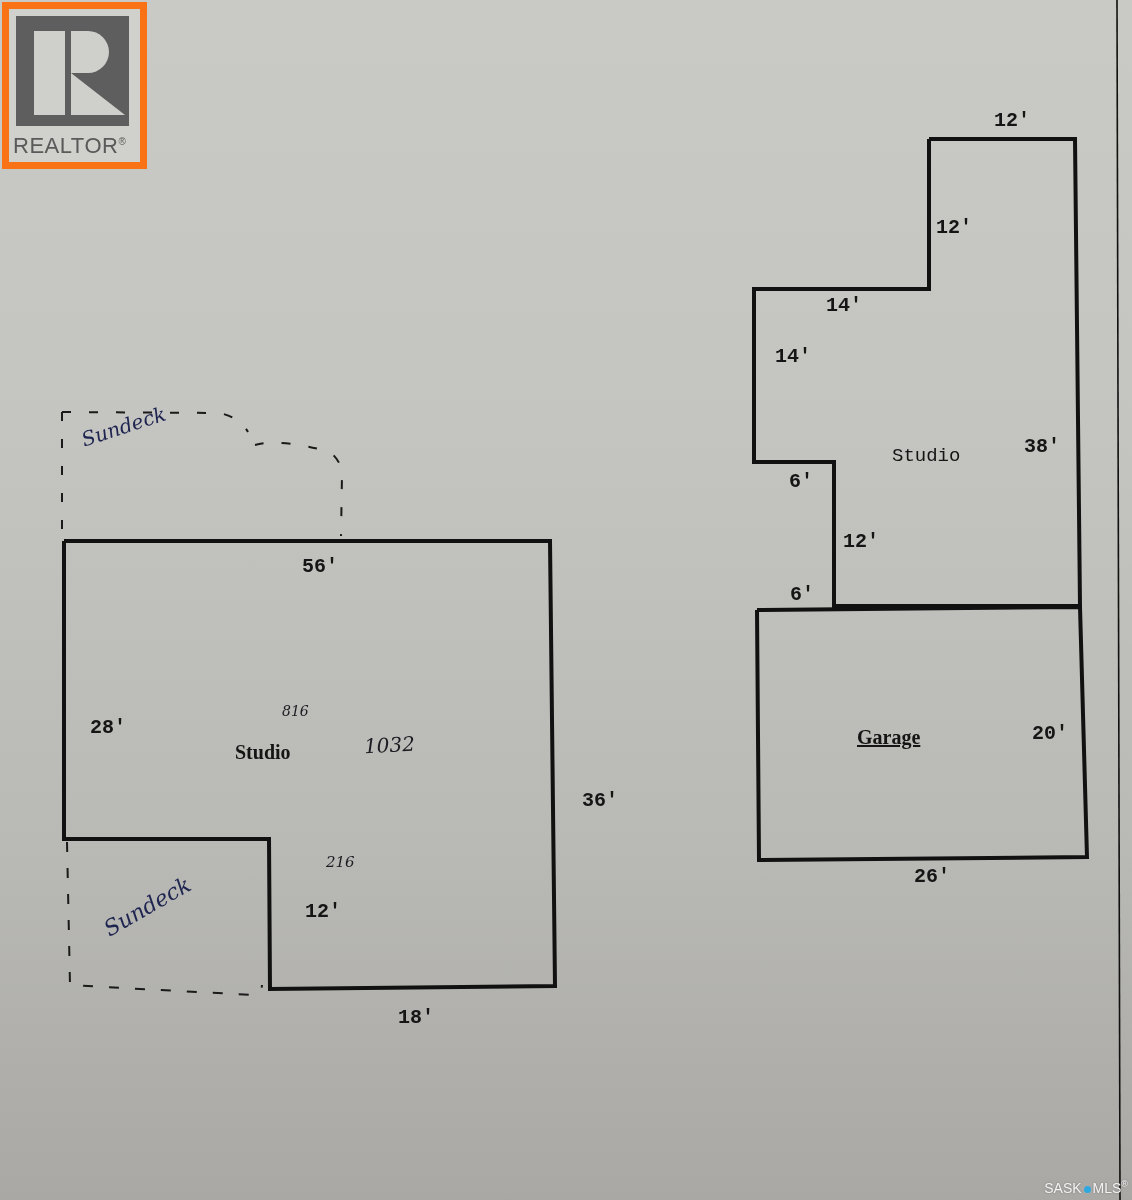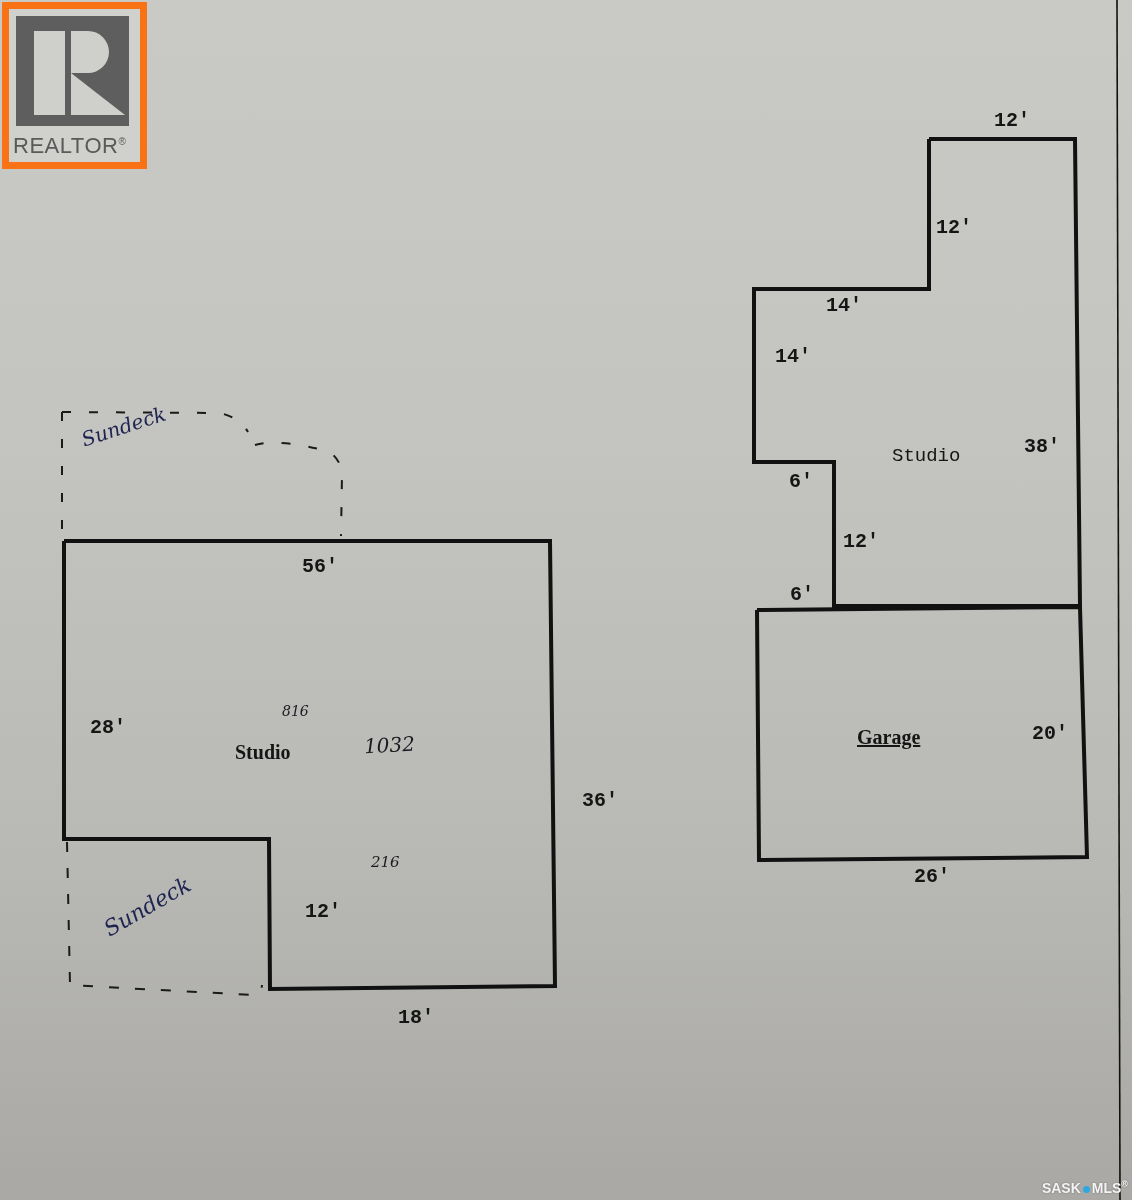--- a/index.html
+++ b/index.html
@@ -17,21 +17,21 @@
     .hand.blue { color: #1e2450; }
     .realtor {
       position: absolute; left: 2px; top: 2px; width: 131px; height: 153px;
       background: #d0d0cc; border: 7px solid #f97316;
     }
     .realtor-box { position: absolute; left: 7px; top: 7px; width: 113px; height: 110px; background: #5e5e5e; }
     .realtor-box .bar { position: absolute; left: 18px; top: 15px; width: 31px; height: 84px; background: #cfcfcb; }
     .realtor-box .bowl { position: absolute; left: 55px; top: 15px; width: 38px; height: 42px; background: #cfcfcb; border-radius: 0 21px 21px 0; }
     .realtor-text { position: absolute; left: 4px; top: 124px; font-family: "Liberation Sans", sans-serif; font-size: 22px; color: #5a5a5a; letter-spacing: 0.5px; }
     .realtor-text sup { font-size: 10px; }
-    .mls { position: absolute; right: 4px; bottom: 4px; font-family: "Liberation Sans", sans-serif; font-weight: bold; font-size: 14px; color: #f4f4f4; text-shadow: 0 0 2px rgba(0,0,0,0.35); }
+    .mls { position: absolute; right: 4px; bottom: 4px; font-family: "Liberation Sans", sans-serif; font-weight: normal; font-size: 14px; color: #f4f4f4; text-shadow: 0 0 2px rgba(0,0,0,0.35); }
     .mls .pin { display: inline-block; width: 7px; height: 7px; border-radius: 50%; background: #2ea8e0; margin: 0 2px; vertical-align: middle; }
   </style>
 </head>
 <body>
 
 <div class="page">
 
   <svg class="plan" viewBox="0 0 1132 1200">
 
     <line x1="1117" y1="0" x2="1120" y2="1200" stroke="#111" stroke-width="1.6"></line>
@@ -60,21 +60,21 @@
 
   <div class="lbl" style="left:302px; top:557px;">56'</div>
   <div class="lbl" style="left:90px; top:718px;">28'</div>
   <div class="lbl" style="left:582px; top:791px;">36'</div>
   <div class="lbl" style="left:398px; top:1008px;text-align:center;">18'</div>
   <div class="lbl" style="left:305px; top:902px;">12'</div>
   <div class="room" style="left:235px; top:742px;">Studio</div>
 
   <div class="hand" style="left:282px; top:660px; font-size:14px;margin-top:44px;">816</div>
   <div class="hand" style="left:364px; top:735px; font-size:20px; transform:rotate(-3deg);">1032</div>
-  <div class="hand" style="left:326px; top:855px; font-size:15px;margin-left:45px;">216</div>
+  <div class="hand" style="left:326px; top:855px; font-size:15px;">216</div>
 
   <div class="hand blue" style="left:82px; top:430px; font-size:20px; transform:rotate(-18deg); transform-origin:left center;">Sundeck</div>
   <div class="hand blue" style="left:106px; top:920px; font-size:22px; transform:rotate(-30deg); transform-origin:left center;">Sundeck</div>
 
   <div class="lbl" style="left:994px; top:111px;">12'</div>
   <div class="lbl" style="left:936px; top:218px;">12'</div>
   <div class="lbl" style="left:826px; top:296px;">14'</div>
   <div class="lbl" style="left:775px; top:347px;">14'</div>
   <div class="room mono" style="left:892px; top:399px;">Studio</div>
   <div class="lbl" style="left:1024px; top:437px;">38'</div>

